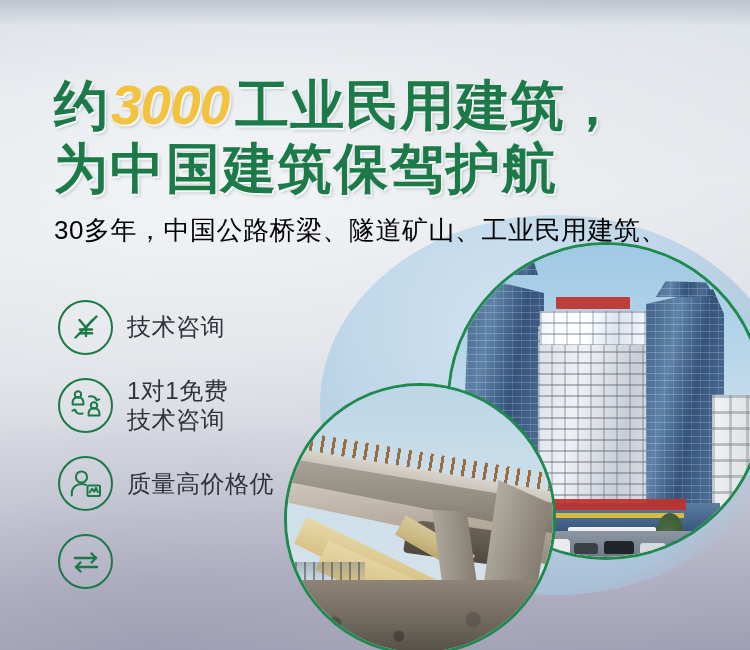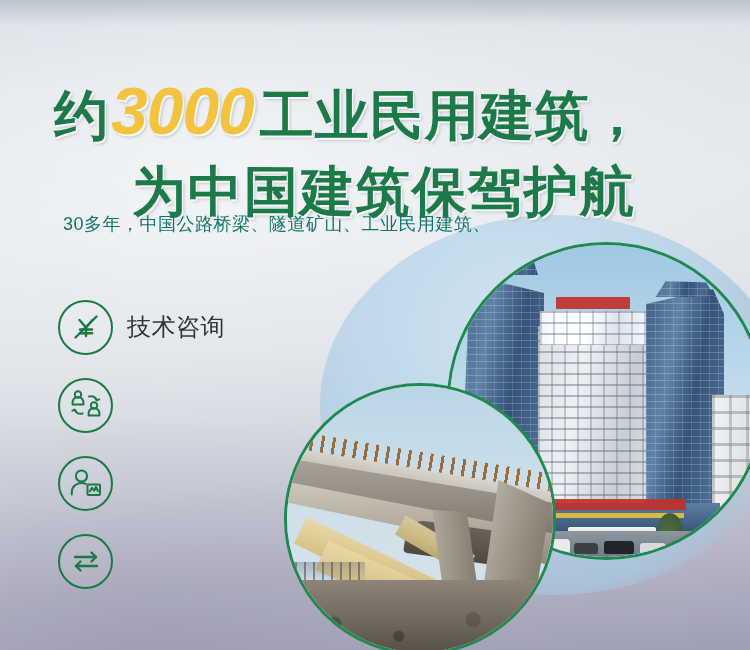--- a/index.html
+++ b/index.html
@@ -66,45 +66,44 @@
   }
   .hl-line {
     font-weight:bold;
     color:#1b7a47;
     line-height:1.0;
     white-space:nowrap;
     text-shadow:1.5px 1.5px 0 rgba(255,255,255,.85),
                 2.5px 2.5px 3px rgba(120,130,140,.35);
   }
   .hl-line1 { font-size:54px; letter-spacing:1px; }
-  .hl-line2 { font-size:54px; letter-spacing:2px; margin-top:20px;text-align:center; }
+  .hl-line2 { font-size:54px; letter-spacing:2px; margin-top:8px; }
   .hl-num {
     color:#f3c33f;
-    font-size:66px;
+    font-size:55px;
     font-style:italic;
     font-weight:bold;
     letter-spacing:-1px;
     padding:0 6px 0 2px;
     text-shadow:1.5px 1.5px 0 rgba(255,255,255,.85),
                 2.5px 3px 3px rgba(120,130,140,.38);
   }
 
   
   .subtitle {
     position:absolute;
     left:54px; top:212px;
     width:680px;
   }
   .sub-line {
-    font-size:18px;
-    color:#0f766e;
+    font-size:26px;
+    color:#000000;
     line-height:1.42;
     white-space:nowrap;
     letter-spacing:.5px;
-    margin-left:9px;
   }
 
   
   .features {
     position:absolute;
     left:58px; top:298px;
     width:270px;
     z-index:6;
   }
   .feature {
@@ -317,34 +316,39 @@
             <path d="M4.6 16.5 v-2.2 a5.4 5.4 0 0 1 10.8 0 v2.2 z"></path>
             <circle cx="26" cy="17.5" r="3.2"></circle>
             <path d="M20.6 27.5 v-2.2 a5.4 5.4 0 0 1 10.8 0 v2.2 z"></path>
             <path d="M21 8.5 q5.5 -1.2 7.5 3.2"></path>
             <path d="M27.3 10.2 l1.6 2.2 l2.3 -1"></path>
             <path d="M14.6 25.5 q-5.5 1.2 -7.5 -3.2"></path>
             <path d="M8.3 23.8 l-1.6 -2.2 l-2.3 1"></path>
           </g>
         </svg>
       </span>
+      <span class="feat-text">
+        <span class="t2">1对1免费</span>
+        <span class="t2">技术咨询</span>
+      </span>
     </div>
 
     <div class="feature">
       <span class="feat-icon">
         <svg width="36" height="34" viewBox="0 0 36 34">
           <g fill="none" stroke="#1a7a46" stroke-width="2" stroke-linecap="round" stroke-linejoin="round">
             <circle cx="13.5" cy="10" r="5.6"></circle>
             <path d="M3.8 28.5 v-2.4 c0 -5.4 4.4 -9.2 9.7 -9.2 1.6 0 3.1 .35 4.4 .98"></path>
             <rect x="19.5" y="18.5" width="12.5" height="10.5" rx="1"></rect>
             <path d="M21.8 25.2 l2.2 -3.4 l2.1 3.0 l1.9 -4.0 l1.9 4.4"></path>
           </g>
         </svg>
       </span>
       <span class="feat-text">
+        <span class="t2">质量高价格优</span>
       </span>
     </div>
 
     <div class="feature">
       <span class="feat-icon">
         <svg width="34" height="30" viewBox="0 0 34 30">
           <g fill="none" stroke="#1a7a46" stroke-width="2.4" stroke-linecap="round" stroke-linejoin="round">
             <path d="M6 11 H27"></path>
             <path d="M22.5 6.5 L27 11 L22.5 15.5"></path>
             <path d="M28 20 H7"></path>

